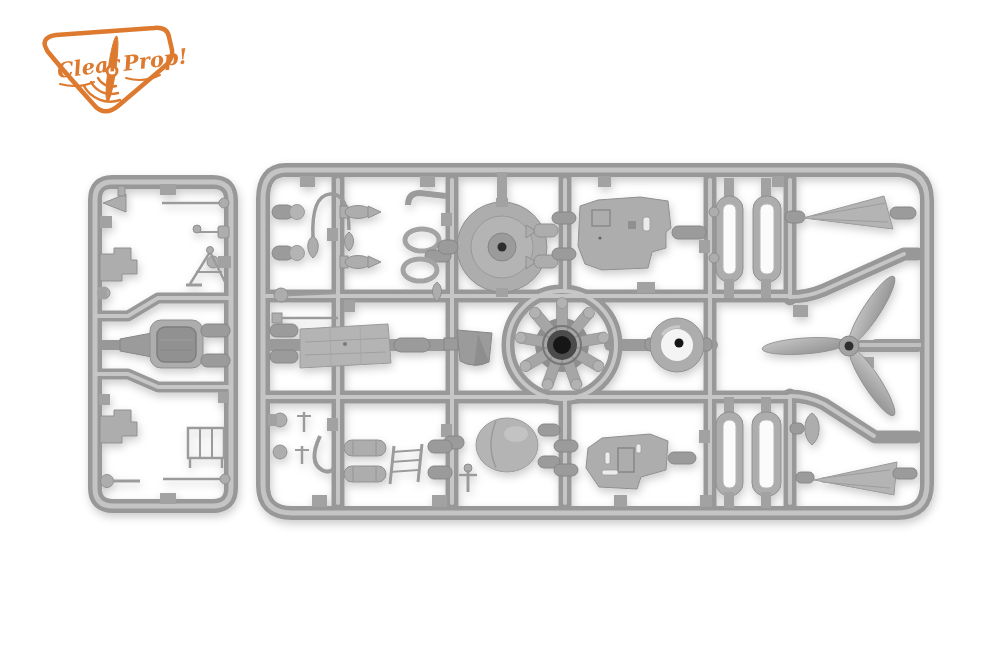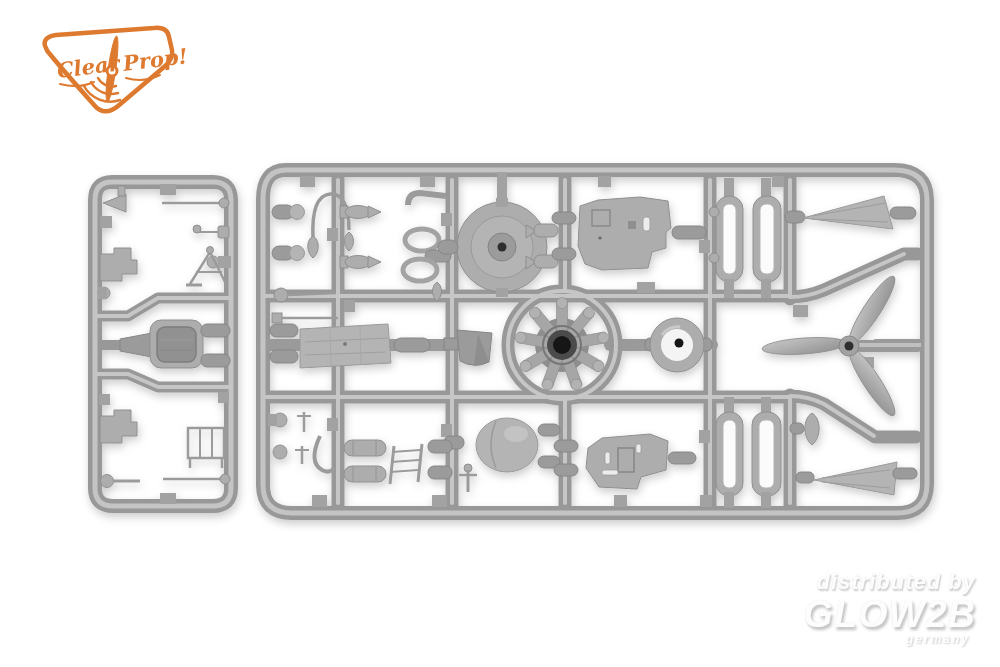--- a/index.html
+++ b/index.html
@@ -423,19 +423,14 @@
         <path d="M 61 60 A 23 23 0 0 0 88 71" fill="none" stroke-width="2.5" stroke-linecap="round"></path>
         <path d="M 54 64 A 30 30 0 0 0 90 78" fill="none" stroke-width="2.5" stroke-linecap="round"></path>
       </g>
       <text x="28" y="56" font-size="21" fill="#dd7a2f" transform="rotate(-7 28 56)">Clear</text>
       <text x="94" y="49" font-size="21" fill="#dd7a2f" transform="rotate(-7 94 49)">Prop!</text>
       <path d="M30 62 Q48 67 64 60" fill="none" stroke="#dd7a2f" stroke-width="2" stroke-linecap="round"></path>
       <path d="M96 56 Q114 61 130 53" fill="none" stroke="#dd7a2f" stroke-width="2" stroke-linecap="round"></path>
     </svg>
   </div>
 
-  <div class="watermark">
-    <div class="wm1">distributed by</div>
-    <div class="wm2">GLOW2B</div>
-    <div class="wm3">germany</div>
-  </div>
 
 </div>
 
 </body></html>

